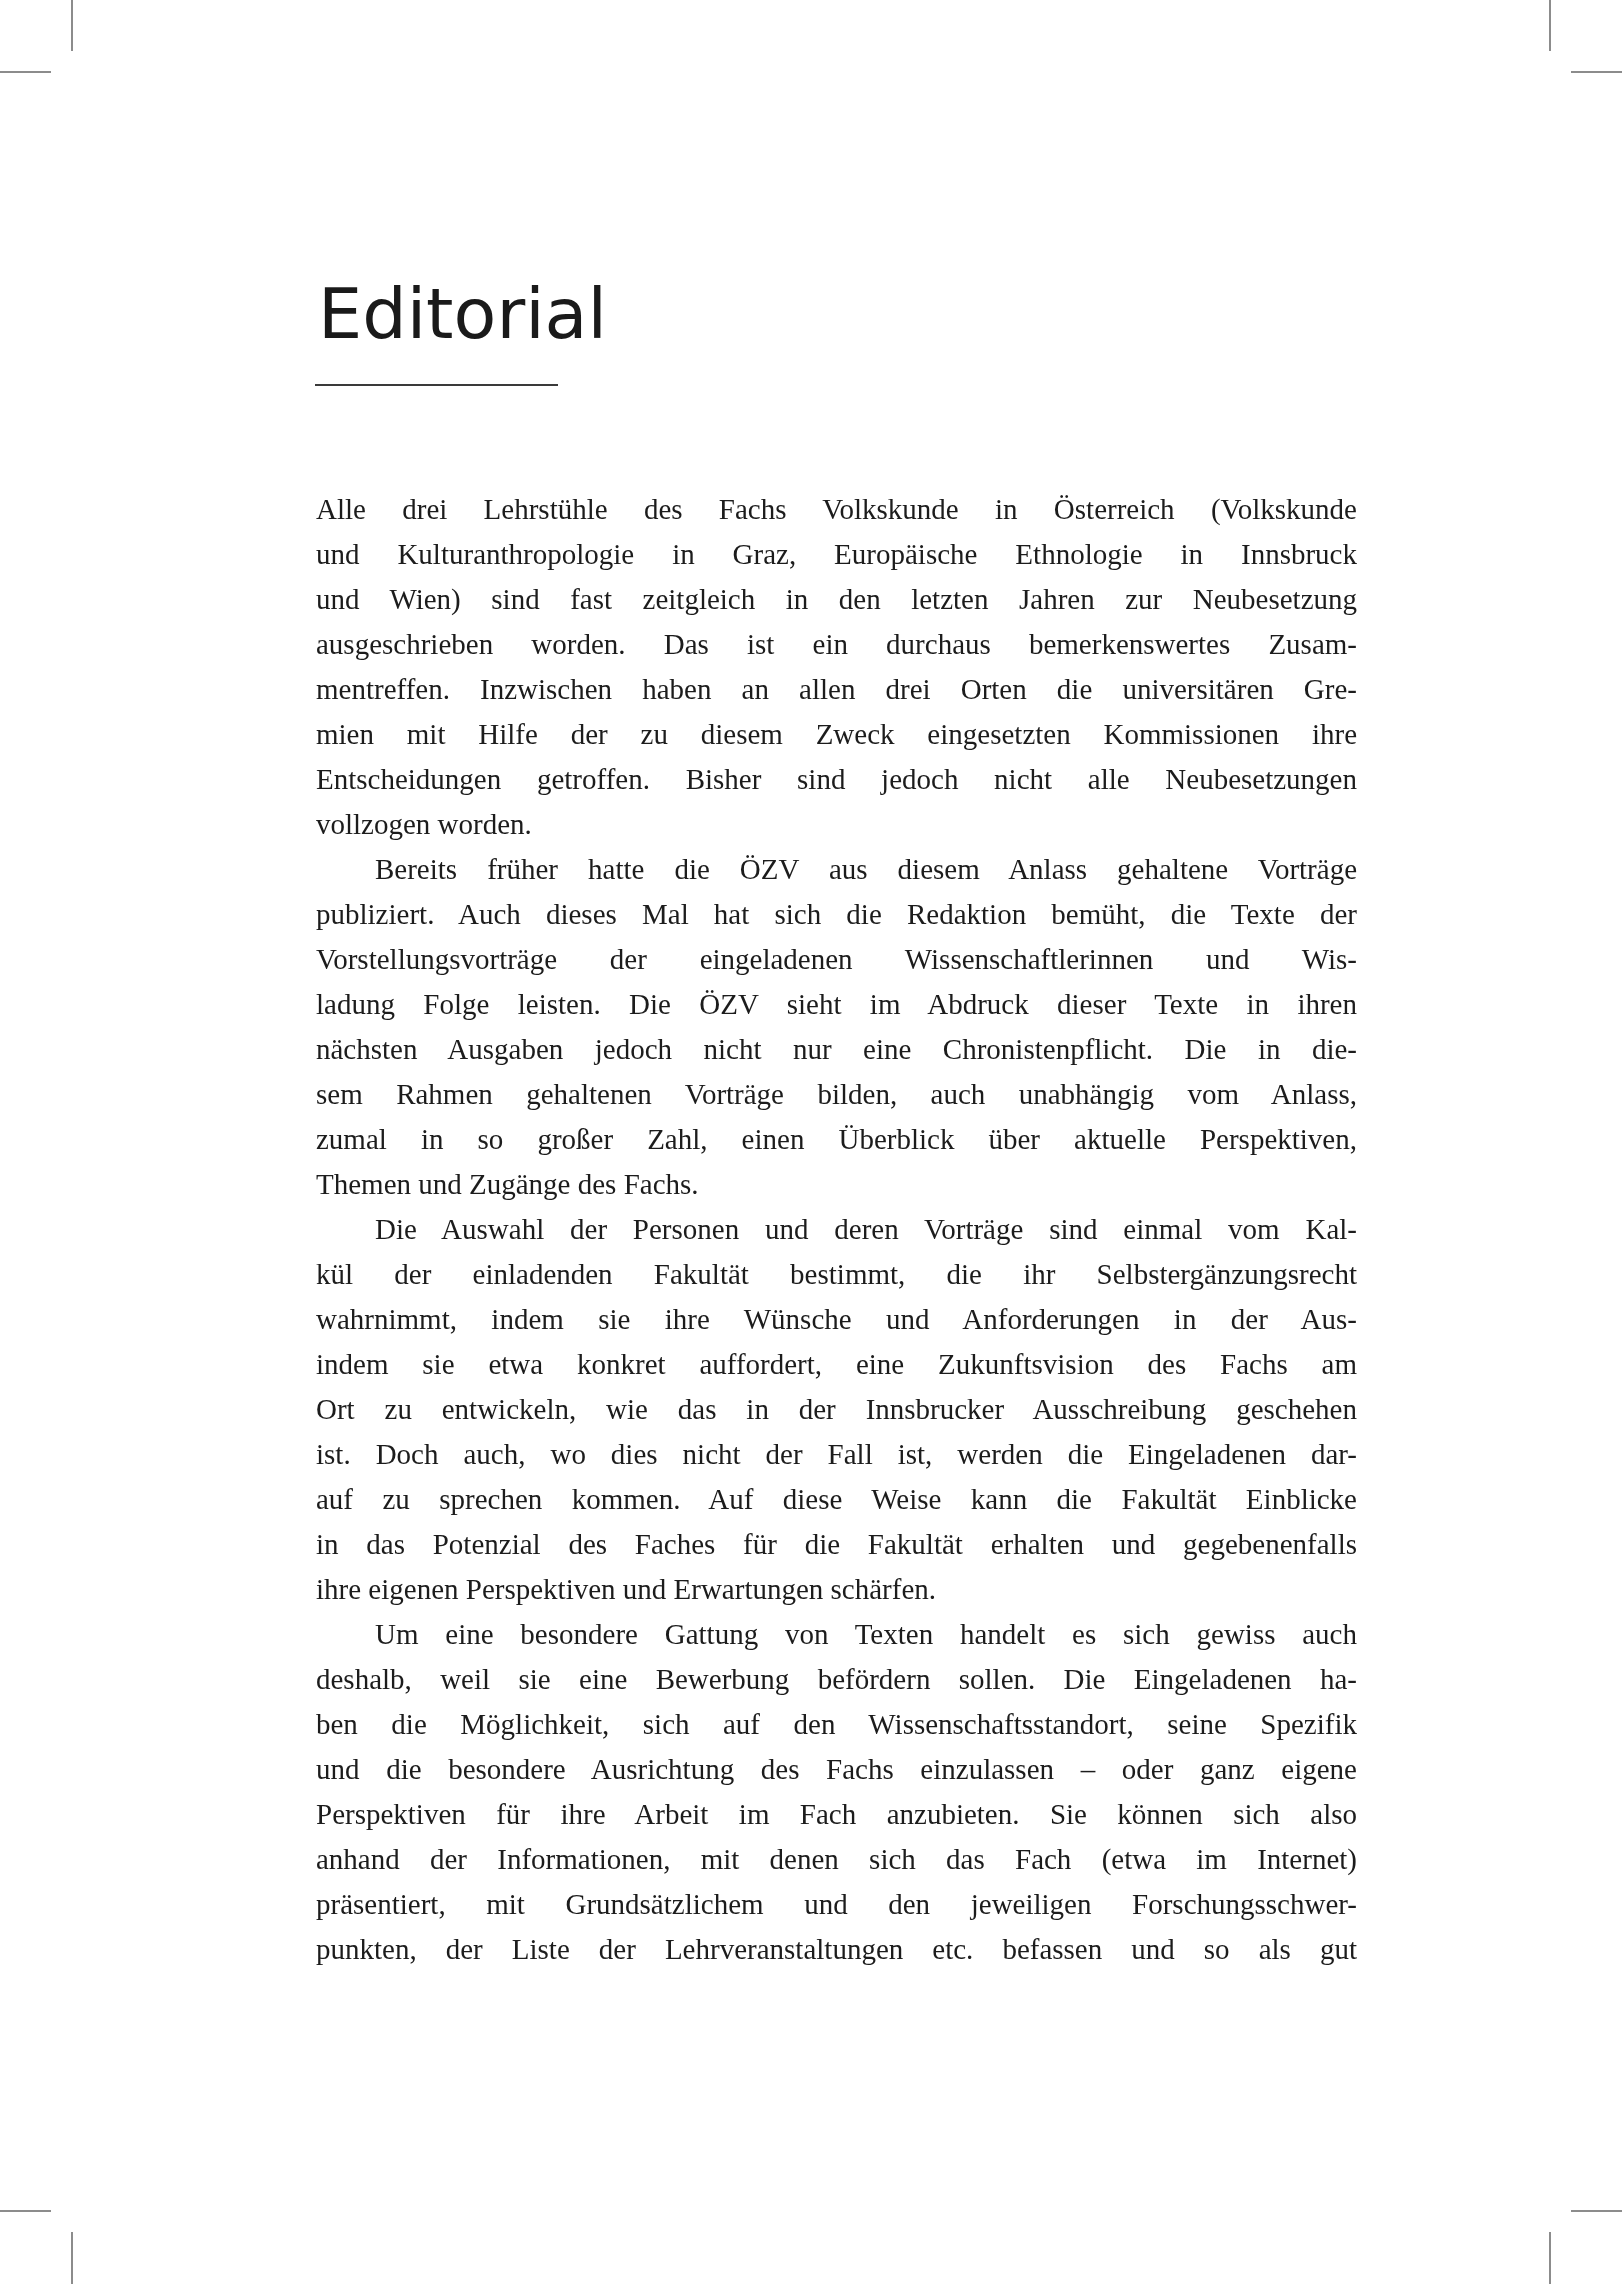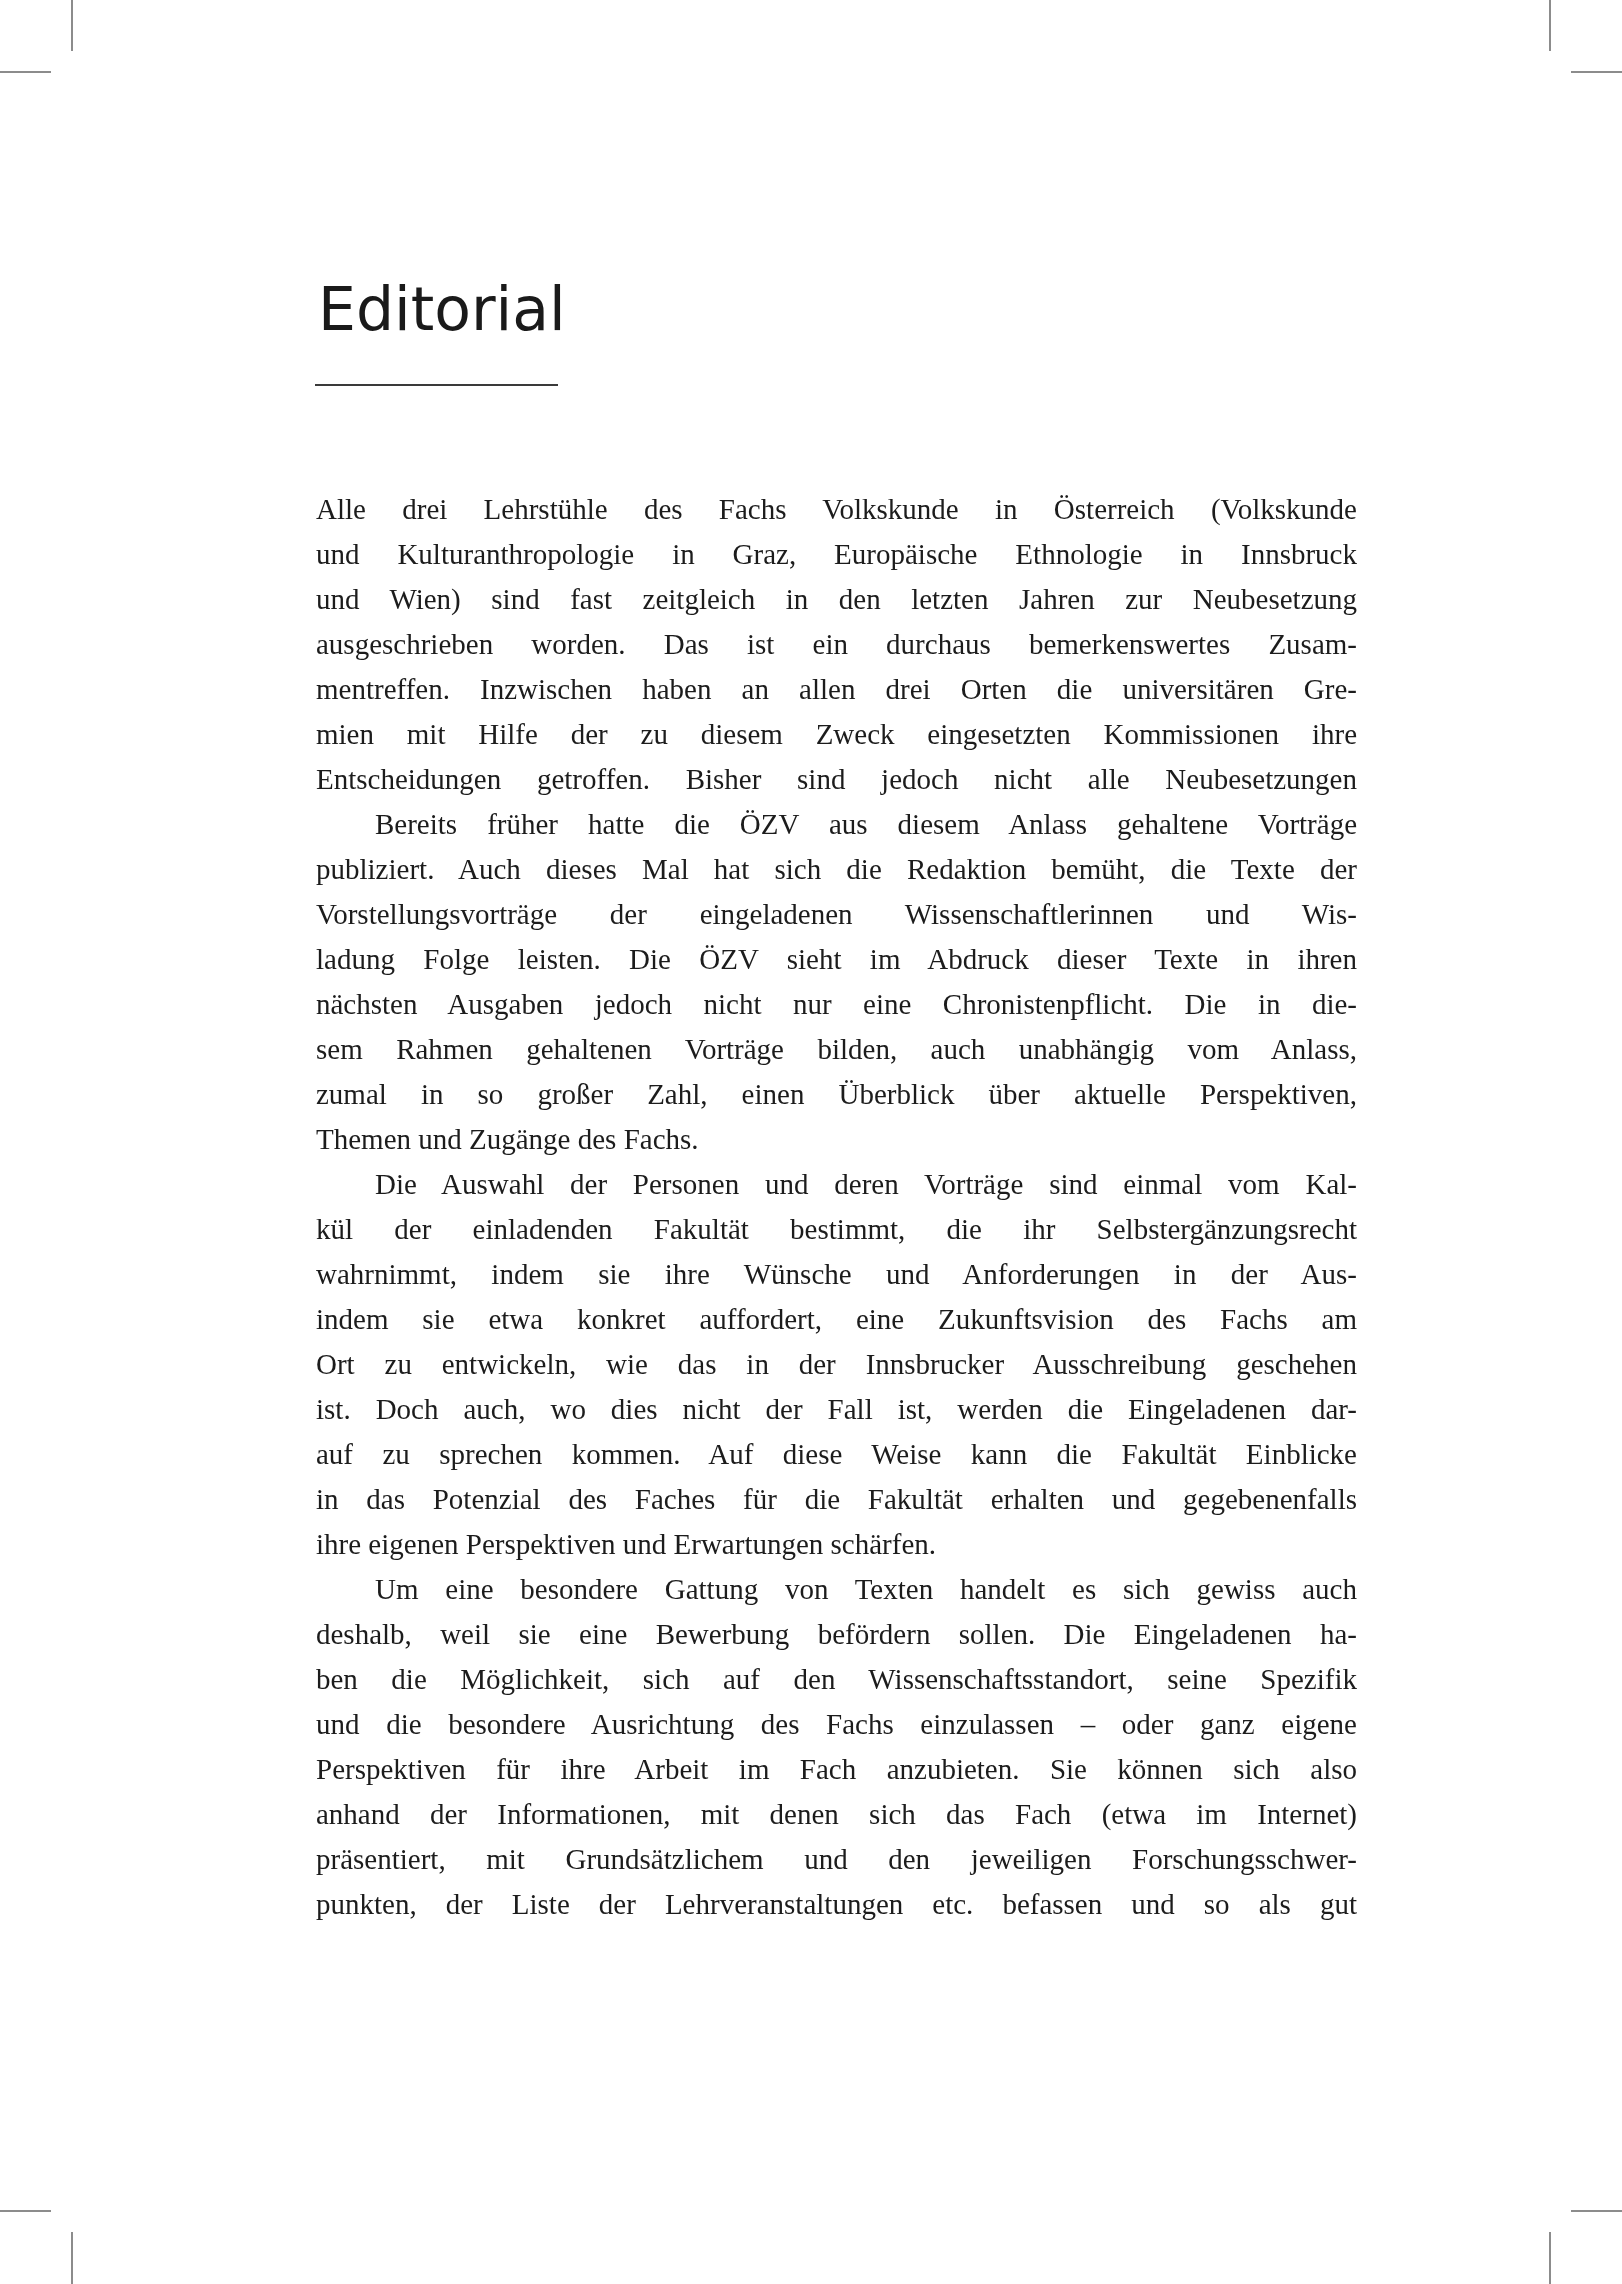--- a/index.html
+++ b/index.html
@@ -25,21 +25,21 @@
     background: #8c8c8c;
   }
   .crop.v { width: 2.4px; height: 51px; }
   .crop.h { height: 2.4px; width: 51px; }
 
   .title {
     position: absolute;
     left: 318px;
     top: 279px;
     font-family: "DejaVu Sans", sans-serif;
-    font-size: 60px;
+    font-size: 70px;
     line-height: 1;
     color: #1a1a1a;
     letter-spacing: 0px;
     white-space: nowrap;
     margin: 0;
     font-weight: normal;
   }
   .title-rule {
     position: absolute;
     left: 315px;
@@ -96,20 +96,21 @@
   <div class="body-text">
 
     <div class="paragraph">
       <span class="line">Alle drei Lehrstühle des Fachs Volkskunde in Österreich (Volkskunde</span>
       <span class="line">und Kulturanthropologie in Graz, Europäische Ethnologie in Innsbruck</span>
       <span class="line">und Wien) sind fast zeitgleich in den letzten Jahren zur Neubesetzung</span>
       <span class="line">ausgeschrieben worden. Das ist ein durchaus bemerkenswertes Zusam-</span>
       <span class="line">mentreffen. Inzwischen haben an allen drei Orten die universitären Gre-</span>
       <span class="line">mien mit Hilfe der zu diesem Zweck eingesetzten Kommissionen ihre</span>
       <span class="line">Entscheidungen getroffen. Bisher sind jedoch nicht alle Neubesetzungen</span>
+      <span class="line last">vollzogen worden.</span>
     </div>
 
     <div class="paragraph">
       <span class="line indent">Bereits früher hatte die ÖZV aus diesem Anlass gehaltene Vorträge</span>
       <span class="line">publiziert. Auch dieses Mal hat sich die Redaktion bemüht, die Texte der</span>
       <span class="line">Vorstellungsvorträge der eingeladenen Wissenschaftlerinnen und Wis-</span>
       <span class="line">ladung Folge leisten. Die ÖZV sieht im Abdruck dieser Texte in ihren</span>
       <span class="line">nächsten Ausgaben jedoch nicht nur eine Chronistenpflicht. Die in die-</span>
       <span class="line">sem Rahmen gehaltenen Vorträge bilden, auch unabhängig vom Anlass,</span>
       <span class="line">zumal in so großer Zahl, einen Überblick über aktuelle Perspektiven,</span>

